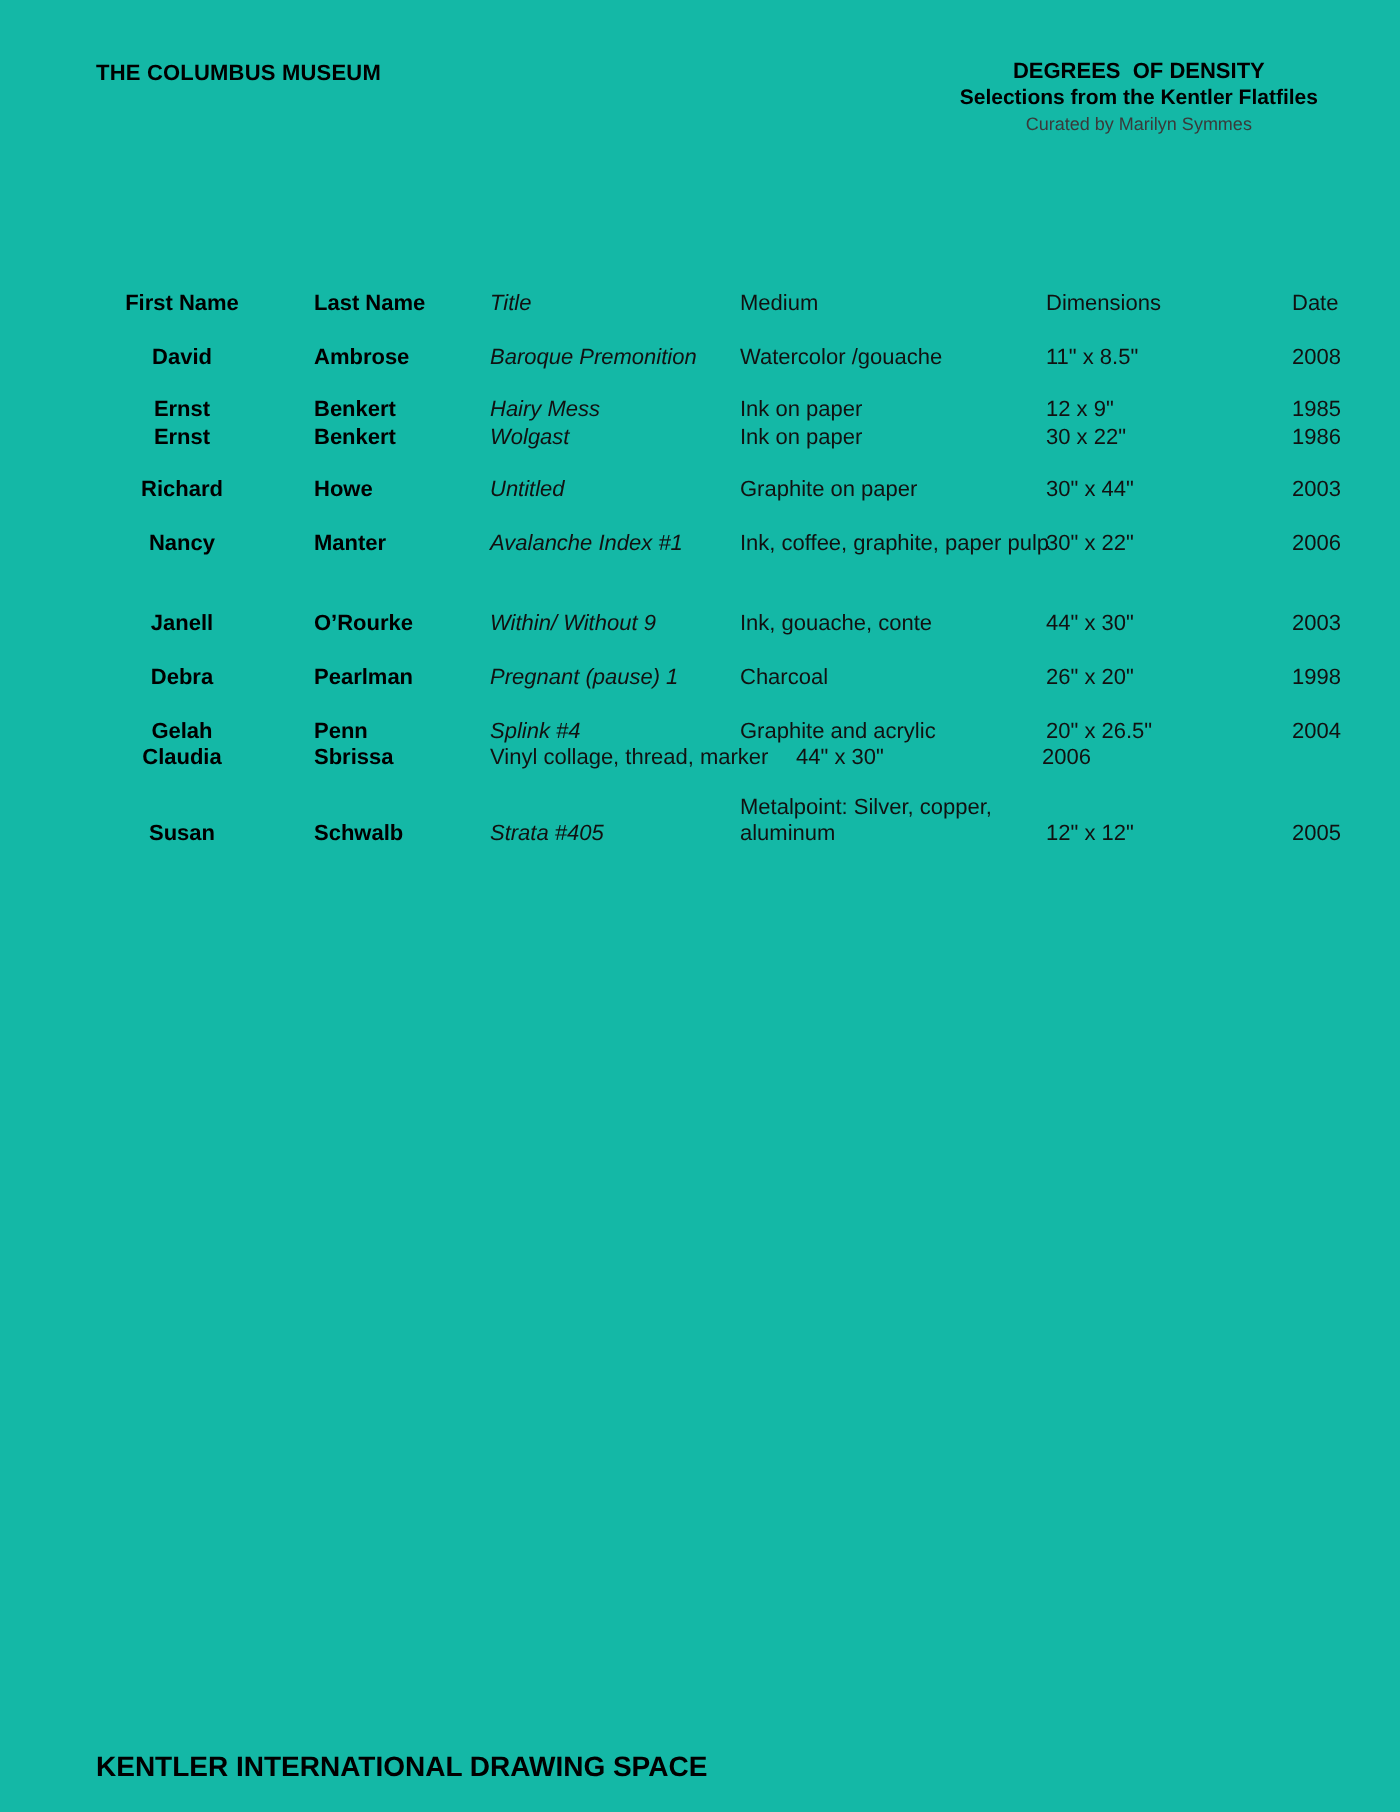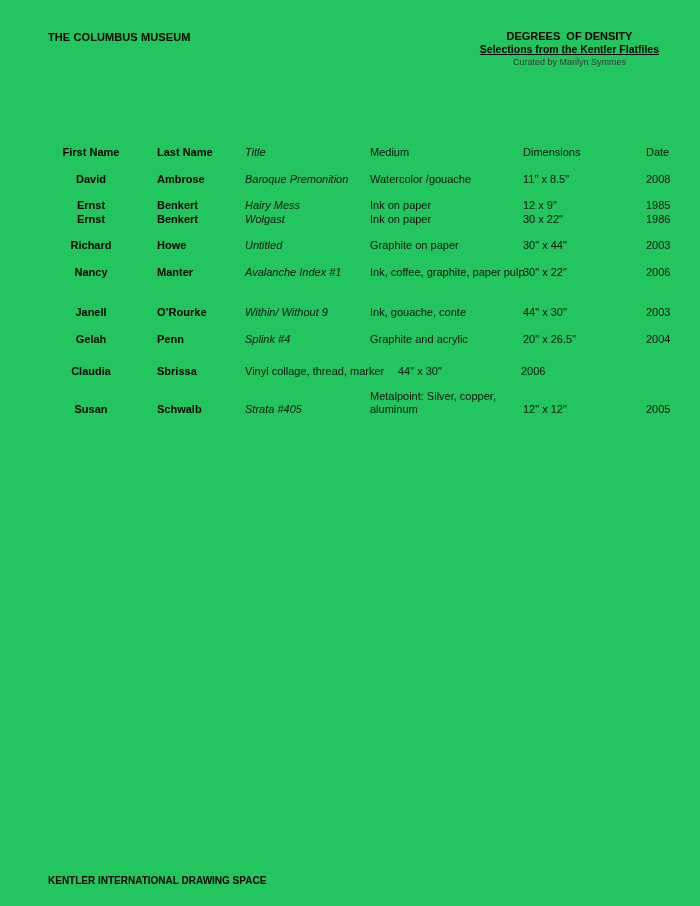--- a/index.html
+++ b/index.html
@@ -4,21 +4,21 @@
 <style>
   html, body {
     margin: 0;
     padding: 0;
     background: #ffffff;
   }
   .page {
     position: relative;
     width: 700px;
     height: 906px;
-    background: #22c55e;
+    background: #14b8a6;
     font-family: "Liberation Sans", "DejaVu Sans", sans-serif;
     color: #111111;
     overflow: hidden;
   }
   
   .museum {
     position: absolute;
     left: 48px;
     top: 31px;
     font-size: 11px;
@@ -40,21 +40,20 @@
     white-space: pre;
     line-height: 12px;
   }
   .exh-sub {
     font-size: 10.5px;
     font-weight: bold;
     color: #000000;
     white-space: pre;
     line-height: 12px;
     margin-top: 1px;
-    text-decoration: underline;
   }
   .exh-cur {
     font-size: 9px;
     color: #3a3a3a;
     white-space: pre;
     line-height: 12px;
     margin-top: 1px;
   }
   
   .table {
@@ -74,31 +73,31 @@
   .c-last   { width: 88px;  font-weight: bold; color: #000; flex: none; }
   .c-title  { width: 125px; font-style: italic; flex: none; }
   .c-medium { width: 153px; flex: none; }
   .c-dim    { width: 89px;  flex: none; }
   .c-date   { width: 48px;  flex: none; padding-left: 34px; }
   .header-row .c-title { font-weight: normal; }
   .mb1  { margin-bottom: 1px; }
   .mb12 { margin-bottom: 12px; }
   .mb13 { margin-bottom: 13px; }
   .mb14 { margin-bottom: 14px; }
-  .mb19 { margin-bottom: 19px; }
+  .mb19 { }
   .mb27 { margin-bottom: 27px; }
   
   .footer {
     position: absolute;
     left: 48px;
     top: 875px;
     width: 612px;
     display: flex;
     align-items: baseline;
-    font-size: 10px;
+    font-size: 14px;
     white-space: pre;
   }
   .f-name {
     font-weight: bold;
     color: #000000;
     margin-right: 13px;
   }
   .f-addr {
     color: #1c1c1c;
   }
@@ -174,20 +173,28 @@
 
     <div class="row mb14">
       <div class="cell c-first">Janell</div>
       <div class="cell c-last">O’Rourke</div>
       <div class="cell c-title">Within/ Without 9</div>
       <div class="cell c-medium">Ink, gouache, conte</div>
       <div class="cell c-dim">44" x 30"</div>
       <div class="cell c-date">2003</div>
     </div>
 
+    <div class="row mb14">
+      <div class="cell c-first">Debra</div>
+      <div class="cell c-last">Pearlman</div>
+      <div class="cell c-title">Pregnant (pause) 1</div>
+      <div class="cell c-medium">Charcoal</div>
+      <div class="cell c-dim">26" x 20"</div>
+      <div class="cell c-date">1998</div>
+    </div>
 
     <div class="row mb19">
       <div class="cell c-first">Gelah</div>
       <div class="cell c-last">Penn</div>
       <div class="cell c-title">Splink #4</div>
       <div class="cell c-medium">Graphite and acrylic</div>
       <div class="cell c-dim">20" x 26.5"</div>
       <div class="cell c-date">2004</div>
     </div>
 

